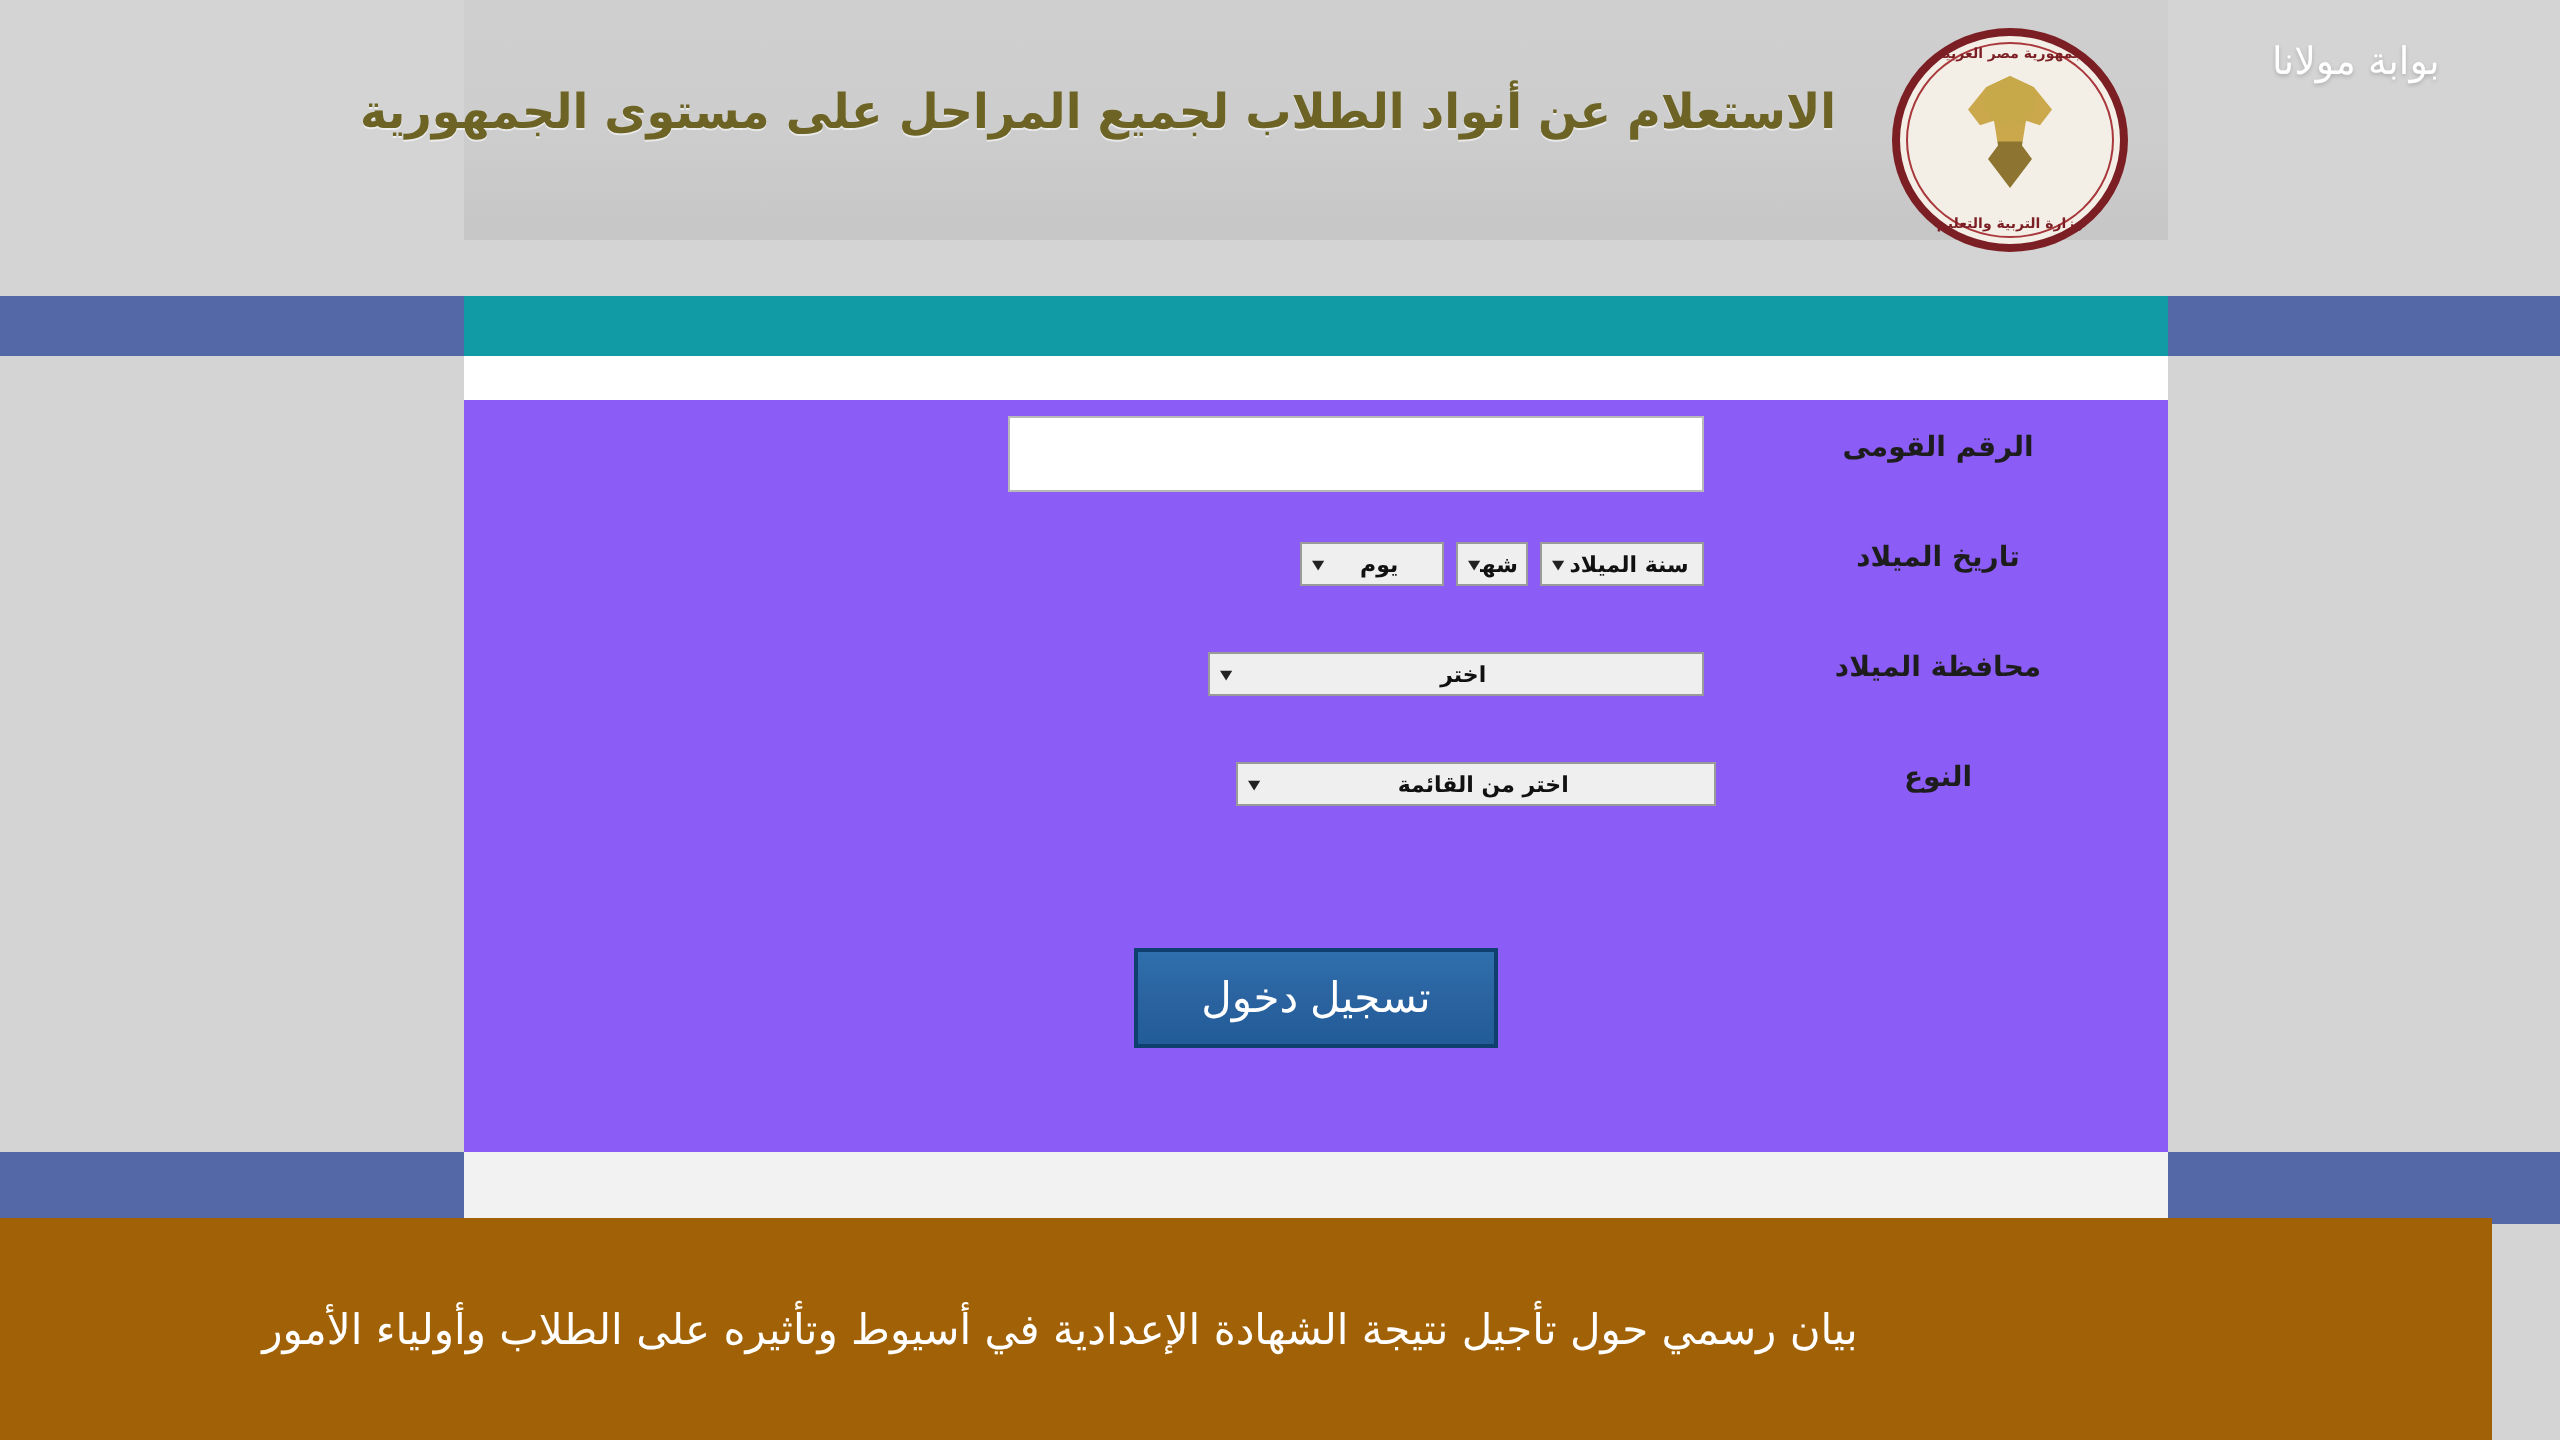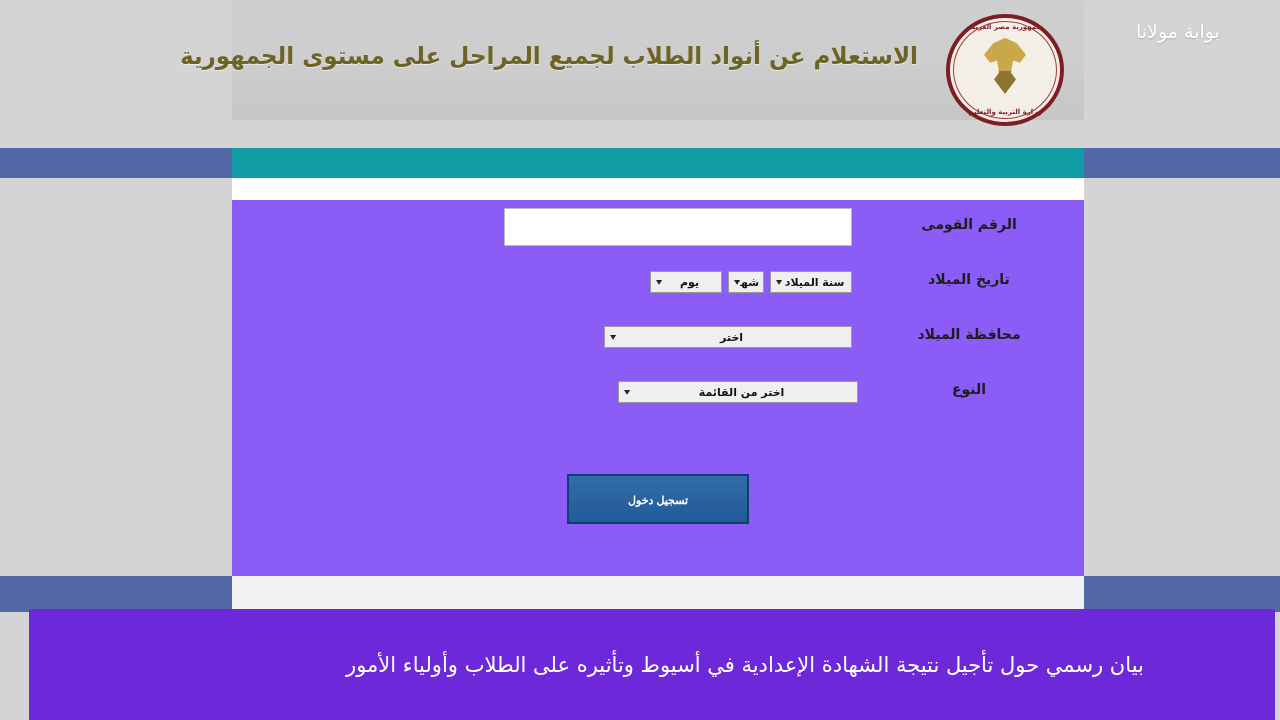--- a/index.html
+++ b/index.html
@@ -270,22 +270,22 @@
   }
   .submit-btn {
     display: inline-block;
     width: 182px;
     height: 50px;
     line-height: 46px;
     box-sizing: border-box;
     background: linear-gradient(180deg, #2f6fad 0%, #2a63a0 50%, #225c98 100%);
     border: 2px solid #0f3f6f;
     color: #ffffff;
-    font-size: 11px;
-    font-weight: bold;
+    font-size: 21px;
+    font-weight: normal;
     text-align: center;
     direction: rtl;
     cursor: pointer;
     letter-spacing: 1px;
   }
 
   
   .footer-band {
     position: absolute;
     top: 576px;
@@ -311,27 +311,27 @@
     font-size: 11px;
     font-weight: bold;
     color: #4a4a4a;
     direction: rtl;
   }
 
   
   .caption-bar {
     position: absolute;
     top: 609px;
-    left: 29px;
+    left: 0;
     width: 1246px;
     height: 111px;
-    background: #6d28d9;
+    background: #a16207;
     display: flex;
     align-items: center;
-    justify-content: flex-start;
+    justify-content: flex-end;
   }
   .caption-text {
     width: 1060px;
     text-align: center;
     color: #ffffff;
     font-size: 21px;
     line-height: 34px;
     direction: rtl;
     font-weight: normal;
   }

